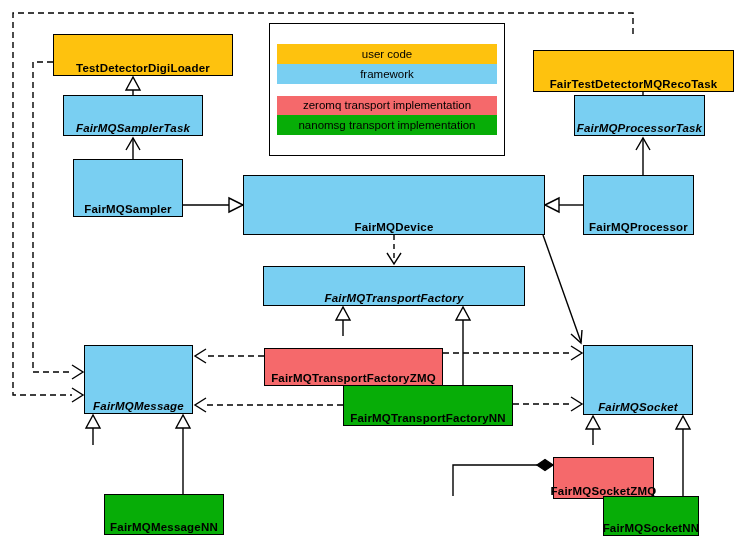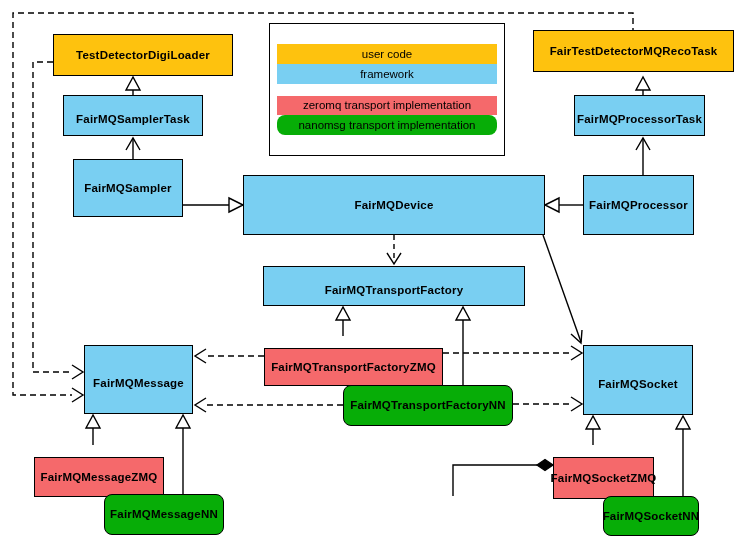--- a/index.html
+++ b/index.html
@@ -3,30 +3,30 @@
 <meta charset="utf-8">
 <style>
   html,body{margin:0;padding:0;background:#fff;}
   .canvas{
     position:relative;width:748px;height:549px;background:#fff;overflow:hidden;
     font-family:"Liberation Sans","DejaVu Sans",sans-serif;
   }
   svg.wires{position:absolute;left:0;top:0;z-index:1;}
   .node{
     position:absolute;z-index:2;border:1.5px solid #000;box-sizing:border-box;
-    display:flex;align-items:center;justify-content:center;text-align:center;
+    display:flex;align-items:flex-end;justify-content:center;text-align:center;
   }
   .node .lbl{
     font-size:11.5px;font-weight:bold;color:#000;letter-spacing:.2px;line-height:1.1;
   }
-  .node.abstract .lbl{margin-top:8px;}
+  .node.abstract .lbl{font-style:italic;margin-top:8px;}
   .gold{background:#fec20e;}
   .blue{background:#79cff2;}
   .red{background:#f5696b;margin-top:12px;}
-  .green{background:#07ad07;border-radius:8px;}
+  .green{background:#07ad07;}
   .legend{
     position:absolute;z-index:2;left:269px;top:23px;width:236px;height:133px;
     background:#fff;border:1.5px solid #000;box-sizing:border-box;
     display:flex;flex-direction:column;justify-content:space-evenly;
     padding:20px 7px;
   }
   .legend-bar{
     height:20px;display:flex;align-items:center;justify-content:center;
     font-size:11.5px;color:#000;
   }
@@ -156,21 +156,21 @@
     </div>
     <div class="legend-bar green">
       <span>nanomsg transport implementation</span>
     </div>
   </div>
 
   <div class="node gold" style="left:53px;top:34px;width:180px;height:42px">
     <span class="lbl">TestDetectorDigiLoader</span>
   </div>
 
-  <div class="node gold" style="left:533px;top:30px;width:201px;height:42px">
+  <div class="node gold" style="left:533px;top:50px;width:201px;height:42px">
     <span class="lbl">FairTestDetectorMQRecoTask</span>
   </div>
 
   <div class="node blue abstract" style="left:63px;top:95px;width:140px;height:41px">
     <span class="lbl">FairMQSamplerTask</span>
   </div>
 
   <div class="node blue abstract" style="left:574px;top:95px;width:131px;height:41px">
     <span class="lbl">FairMQProcessorTask</span>
   </div>
@@ -200,23 +200,20 @@
   </div>
 
   <div class="node blue abstract" style="left:84px;top:345px;width:109px;height:69px">
     <span class="lbl">FairMQMessage</span>
   </div>
 
   <div class="node blue abstract" style="left:583px;top:345px;width:110px;height:70px">
     <span class="lbl">FairMQSocket</span>
   </div>
 
-  <div class="node red" style="left:34px;top:445px;width:130px;height:40px">
-    <span class="lbl">FairMQMessageZMQ</span>
-  </div>
 
   <div class="node green" style="left:104px;top:494px;width:120px;height:41px">
     <span class="lbl">FairMQMessageNN</span>
   </div>
 
 
   <div class="node red" style="left:553px;top:445px;width:101px;height:42px">
     <span class="lbl">FairMQSocketZMQ</span>
   </div>
 

